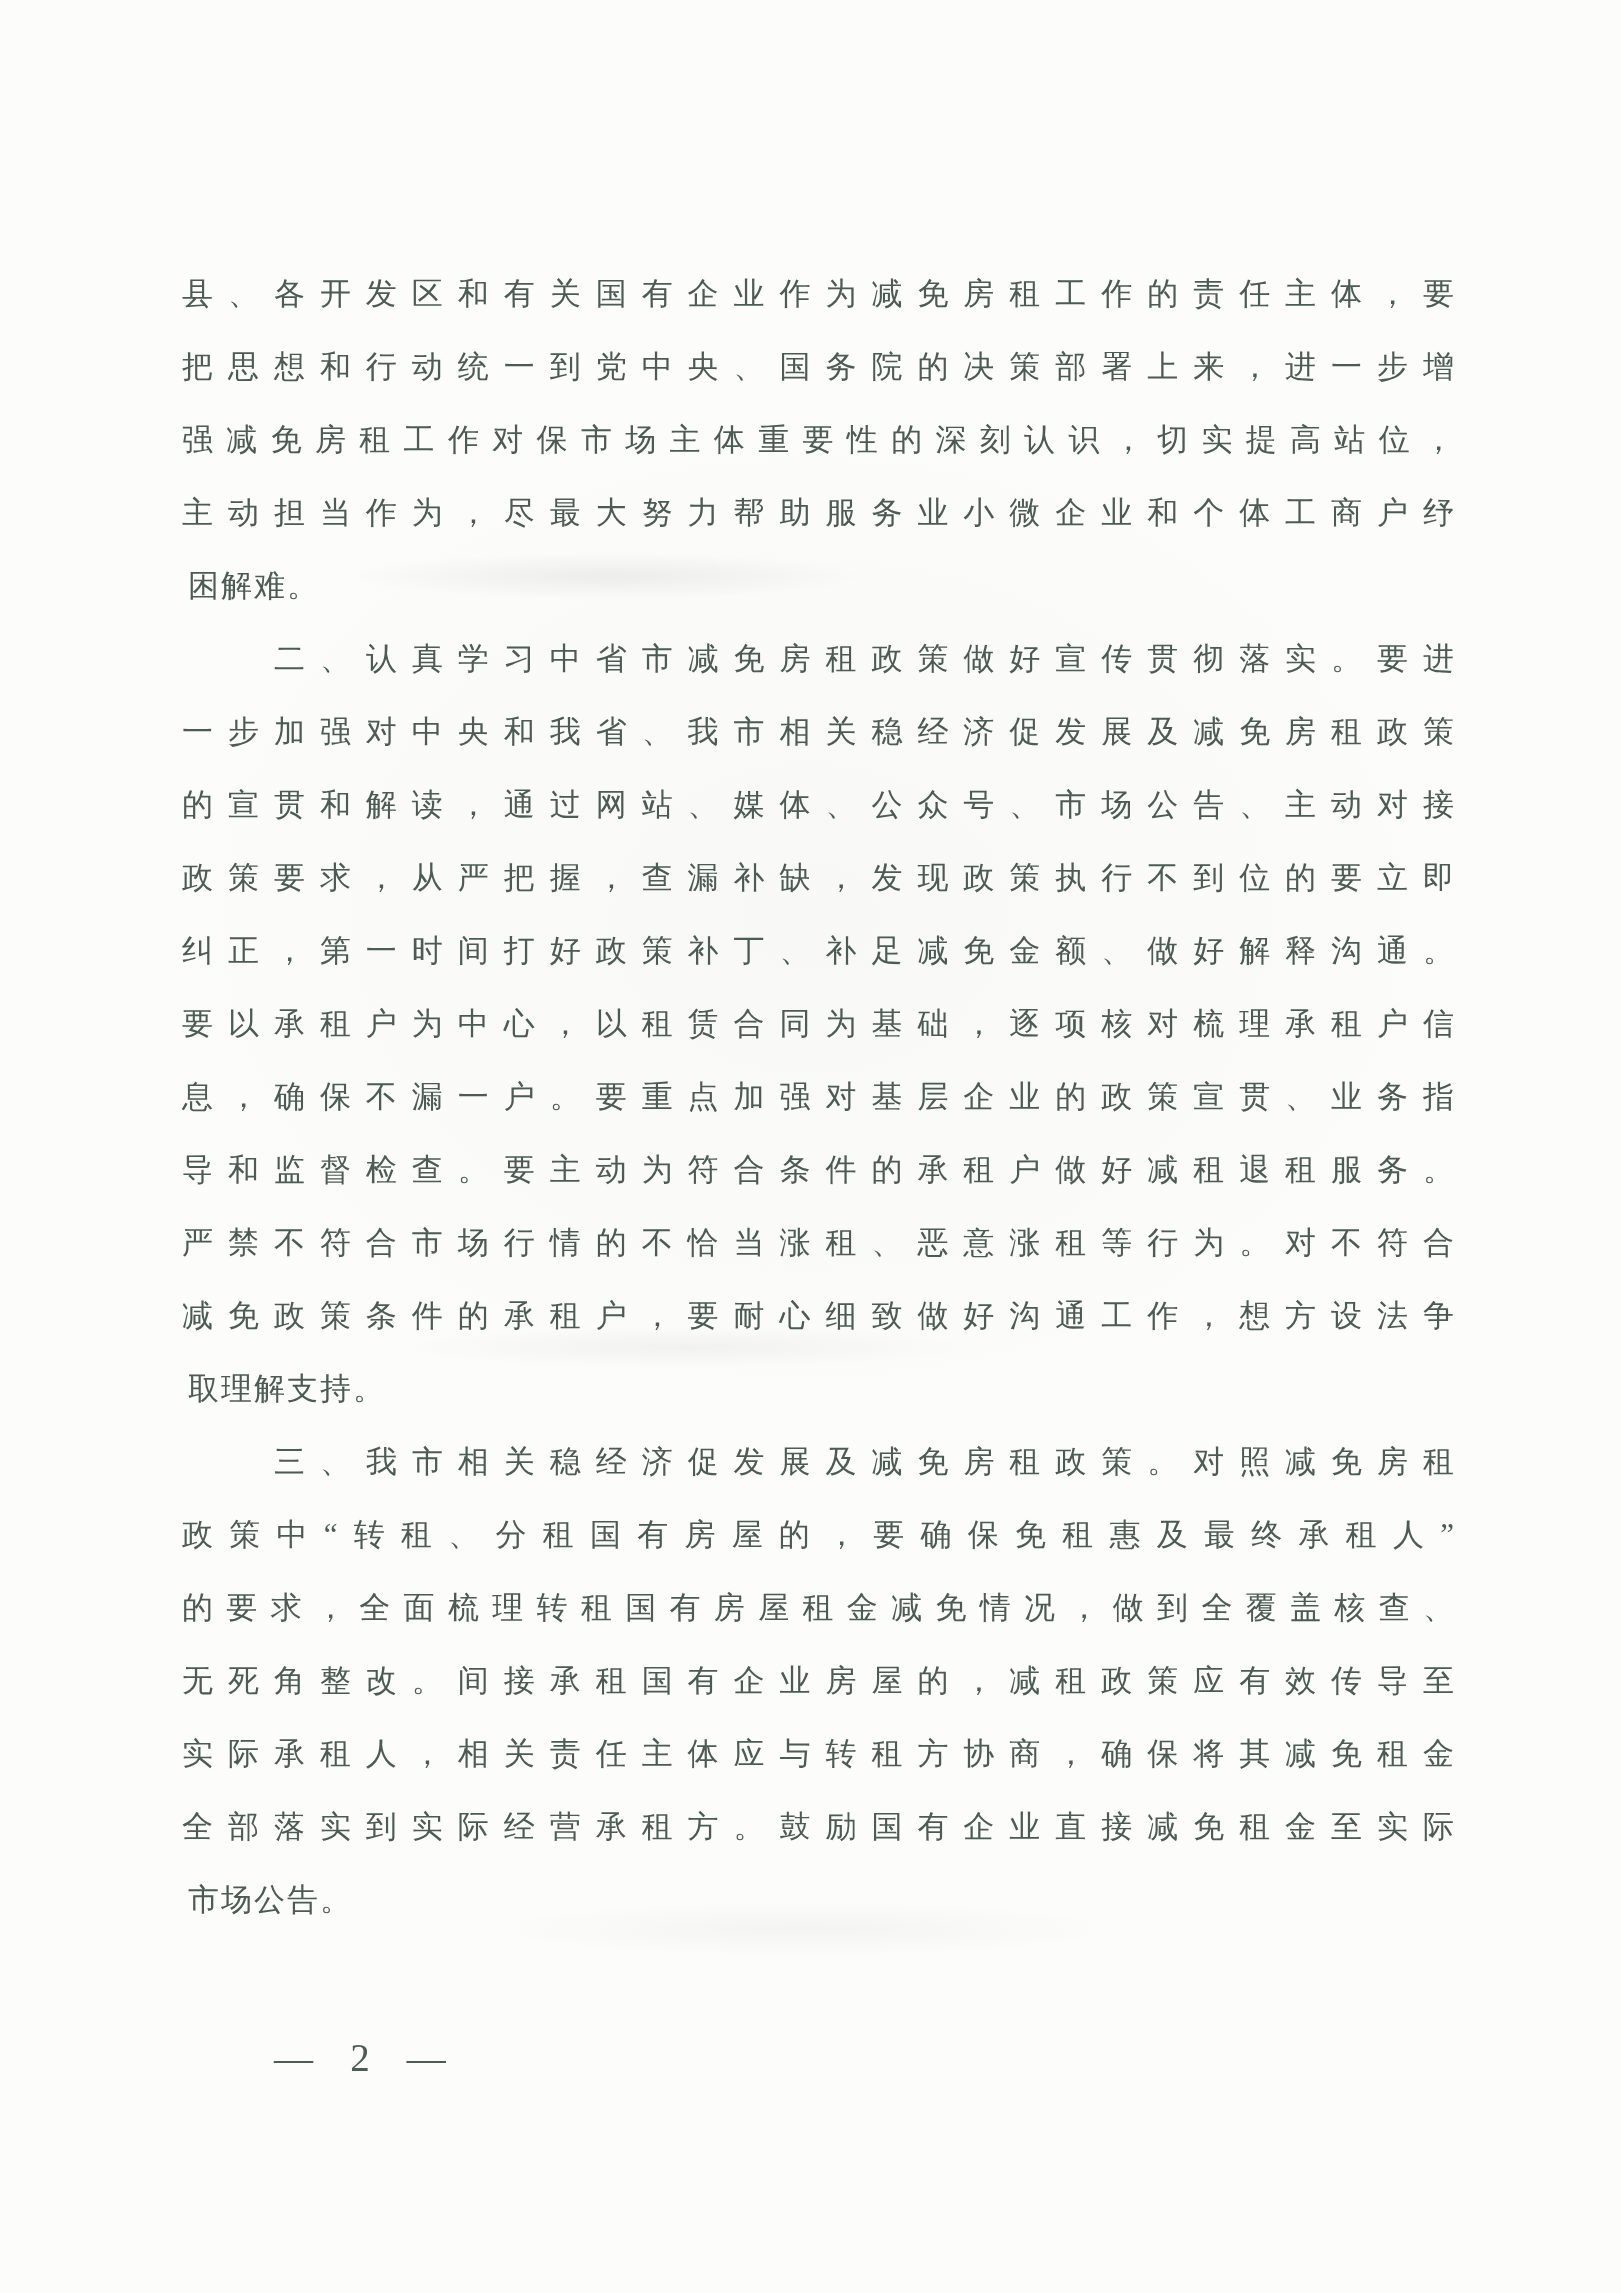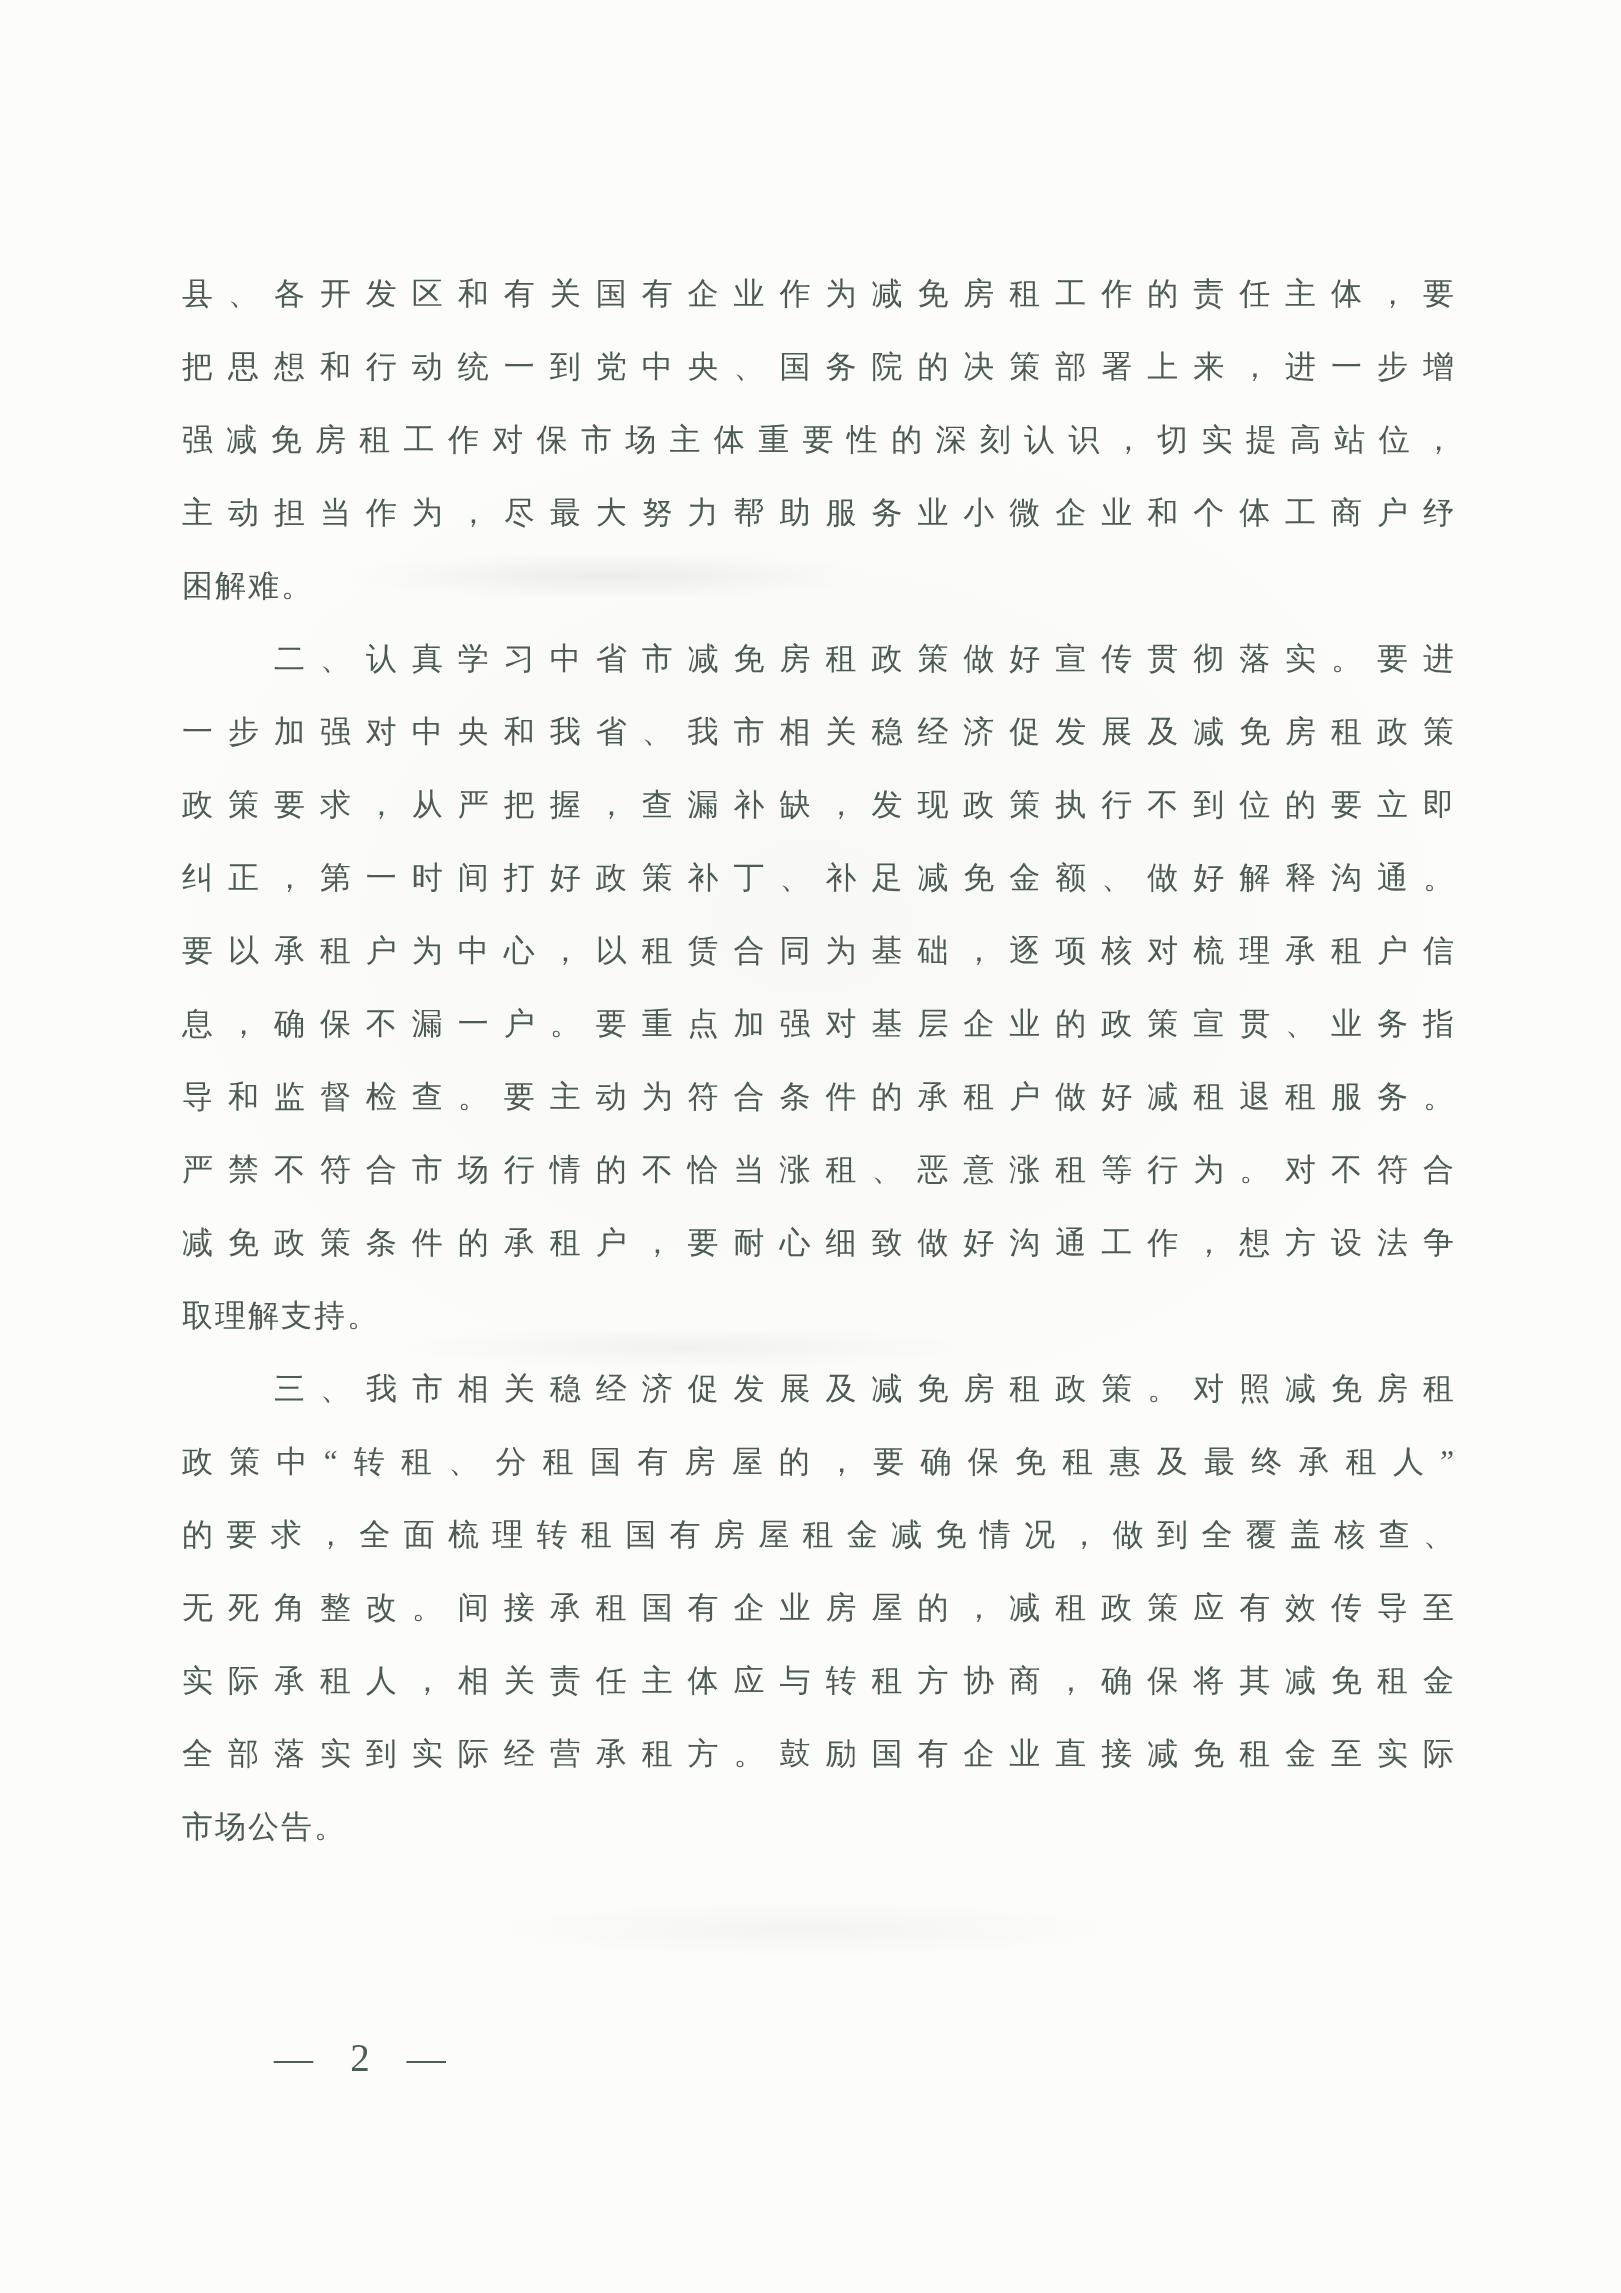--- a/index.html
+++ b/index.html
@@ -28,21 +28,21 @@
     line-height: 73px;
     height: 73px;
     color: #4d5b55;
     letter-spacing: 2px;
     text-align: justify;
     text-align-last: justify;
     -moz-text-align-last: justify;
     white-space: normal;
   }
   .line.indent { text-indent: 92px; }
-  .line.last   { text-align-last: left; -moz-text-align-last: left; }
+  .line.last   { text-align-last: left; margin-left: 6px; -moz-text-align-last: left; }
   .page-number {
     position: absolute;
     left: 274px;
     top: 2035px;
     font-size: 39px;
     color: #4d5b55;
     letter-spacing: 13.7px;
     white-space: pre;
   }
 </style>
@@ -51,20 +51,21 @@
 
 <div class="page">
   <div class="text-block">
       <div class="line">县、各开发区和有关国有企业作为减免房租工作的责任主体，要</div>
       <div class="line">把思想和行动统一到党中央、国务院的决策部署上来，进一步增</div>
       <div class="line">强减免房租工作对保市场主体重要性的深刻认识，切实提高站位，</div>
       <div class="line">主动担当作为，尽最大努力帮助服务业小微企业和个体工商户纾</div>
       <div class="line last">困解难。</div>
       <div class="line indent">二、认真学习中省市减免房租政策做好宣传贯彻落实。要进</div>
       <div class="line">一步加强对中央和我省、我市相关稳经济促发展及减免房租政策</div>
+      <div class="line">的宣贯和解读，通过网站、媒体、公众号、市场公告、主动对接</div>
       <div class="line">政策要求，从严把握，查漏补缺，发现政策执行不到位的要立即</div>
       <div class="line">纠正，第一时间打好政策补丁、补足减免金额、做好解释沟通。</div>
       <div class="line">要以承租户为中心，以租赁合同为基础，逐项核对梳理承租户信</div>
       <div class="line">息，确保不漏一户。要重点加强对基层企业的政策宣贯、业务指</div>
       <div class="line">导和监督检查。要主动为符合条件的承租户做好减租退租服务。</div>
       <div class="line">严禁不符合市场行情的不恰当涨租、恶意涨租等行为。对不符合</div>
       <div class="line">减免政策条件的承租户，要耐心细致做好沟通工作，想方设法争</div>
       <div class="line last">取理解支持。</div>
       <div class="line indent">三、我市相关稳经济促发展及减免房租政策。对照减免房租</div>
       <div class="line">政策中“转租、分租国有房屋的，要确保免租惠及最终承租人”</div>

